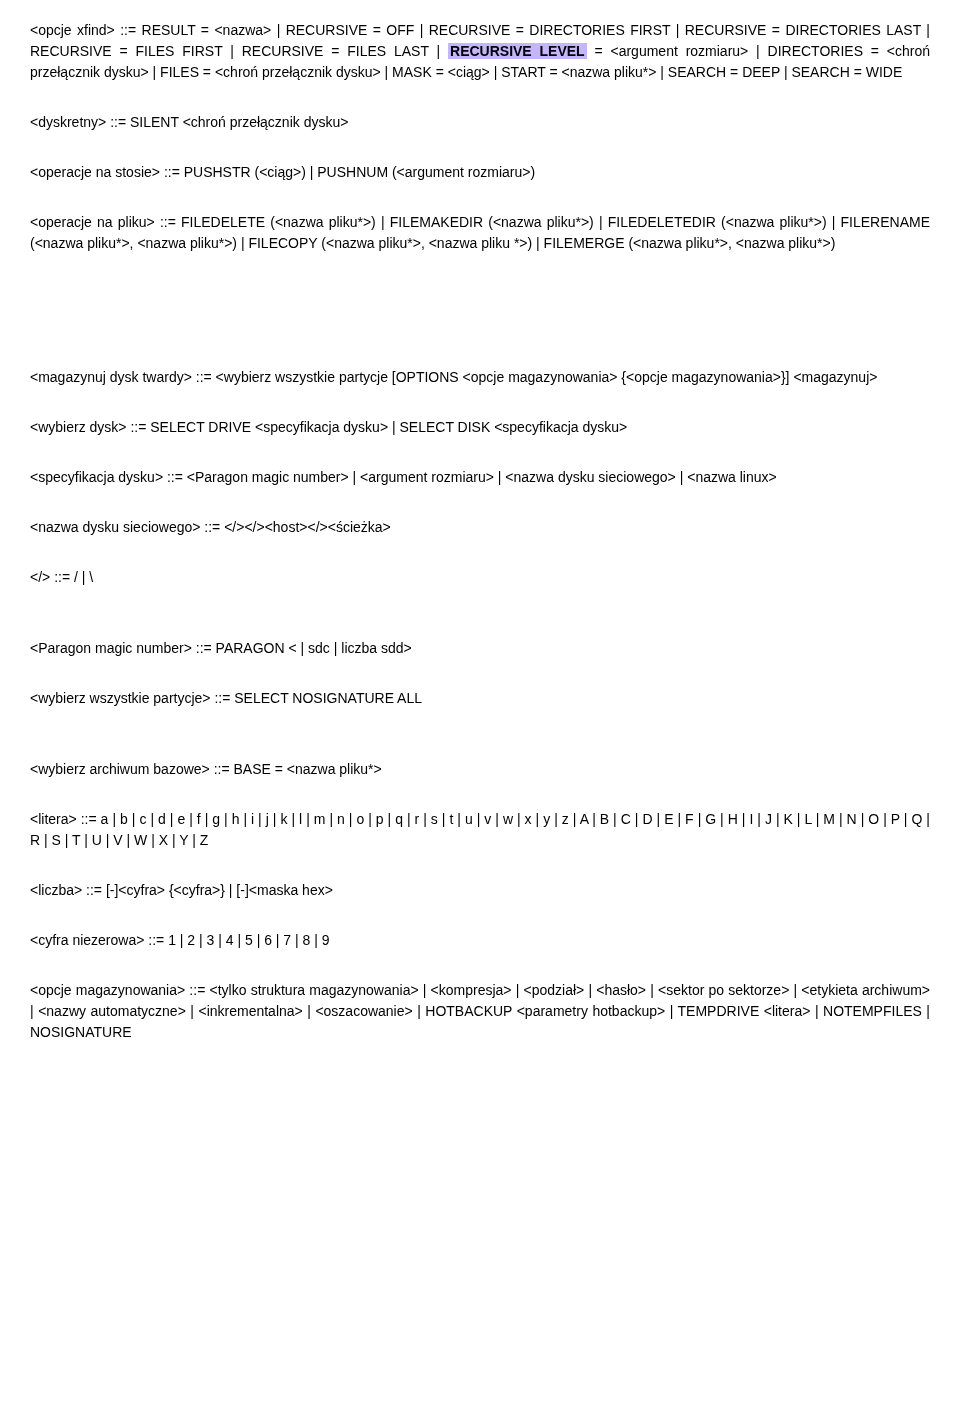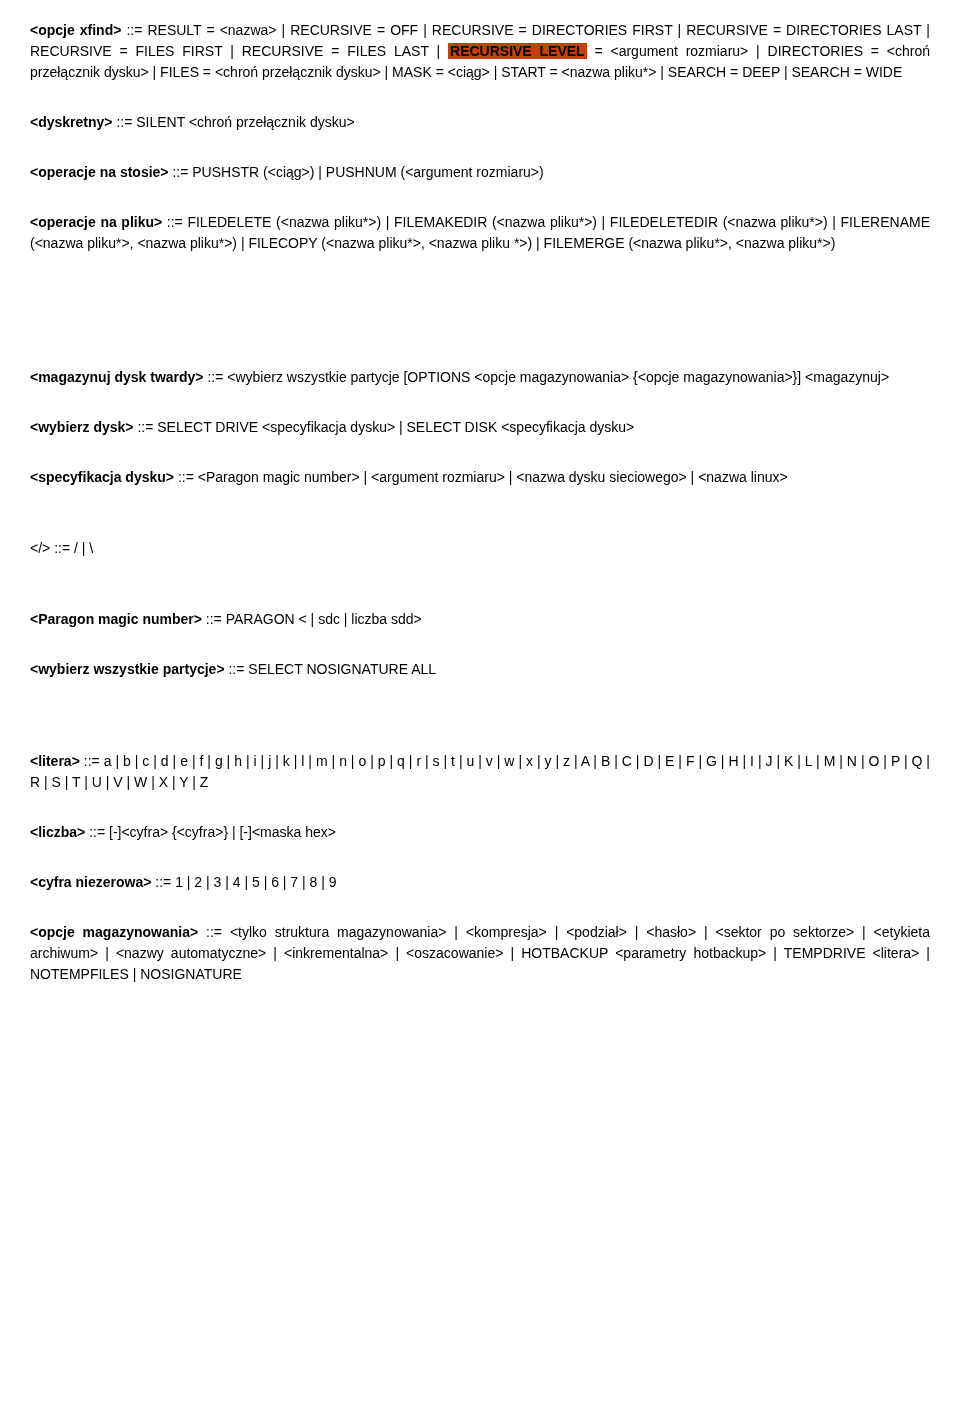--- a/index.html
+++ b/index.html
@@ -18,25 +18,25 @@
       line-height: 1.5;
     }
     .content-block {
       margin-bottom: 0;
     }
     .grammar-line {
       margin-bottom: 8px;
       text-align: justify;
     }
     .grammar-line .keyword {
-      font-weight: bold;
+      font-weight: normal;
       margin-top: 48px;
     }
     .highlight-box {
-      background: #c2410c;
+      background: #c4b5fd;
       font-weight: bold;
       padding: 0 2px;
     }
   </style>
 </head>
 <body>
 
 <div class="content-block">
 
   
@@ -105,20 +105,24 @@
 
   
   <div class="grammar-line">
     <span class="keyword">&lt;specyfikacja dysku&gt;</span>
     <span> ::= &lt;Paragon magic number&gt; | &lt;argument rozmiaru&gt; | &lt;nazwa dysku sieciowego&gt; | &lt;nazwa linux&gt;</span>
   </div>
 
   <br>
 
   
+  <div class="grammar-line">
+    <span class="keyword">&lt;nazwa dysku sieciowego&gt;</span>
+    <span> ::= &lt;/&gt;&lt;/&gt;&lt;host&gt;&lt;/&gt;&lt;ścieżka&gt;</span>
+  </div>
 
   <br>
 
   
   <div class="grammar-line">
     <span>&lt;/&gt; ::= / | \</span>
   </div>
 
   <br>
 
@@ -140,20 +144,24 @@
     <span> ::= SELECT NOSIGNATURE ALL</span>
   </div>
 
   <br>
 
   
 
   <br>
 
   
+  <div class="grammar-line">
+    <span class="keyword">&lt;wybierz archiwum bazowe&gt;</span>
+    <span> ::= BASE = &lt;nazwa pliku*&gt;</span>
+  </div>
 
   <br>
 
   
   <div class="grammar-line">
     <span class="keyword">&lt;litera&gt;</span>
     <span> ::= a | b | c | d | e | f | g | h | i | j | k | l | m | n | o | p | q | r | s | t | u | v | w | x | y | z | A | B | C | D | E | F | G | H | I | J | K | L | M | N | O | P | Q | R | S | T | U | V | W | X | Y | Z</span>
   </div>
 
   <br>

